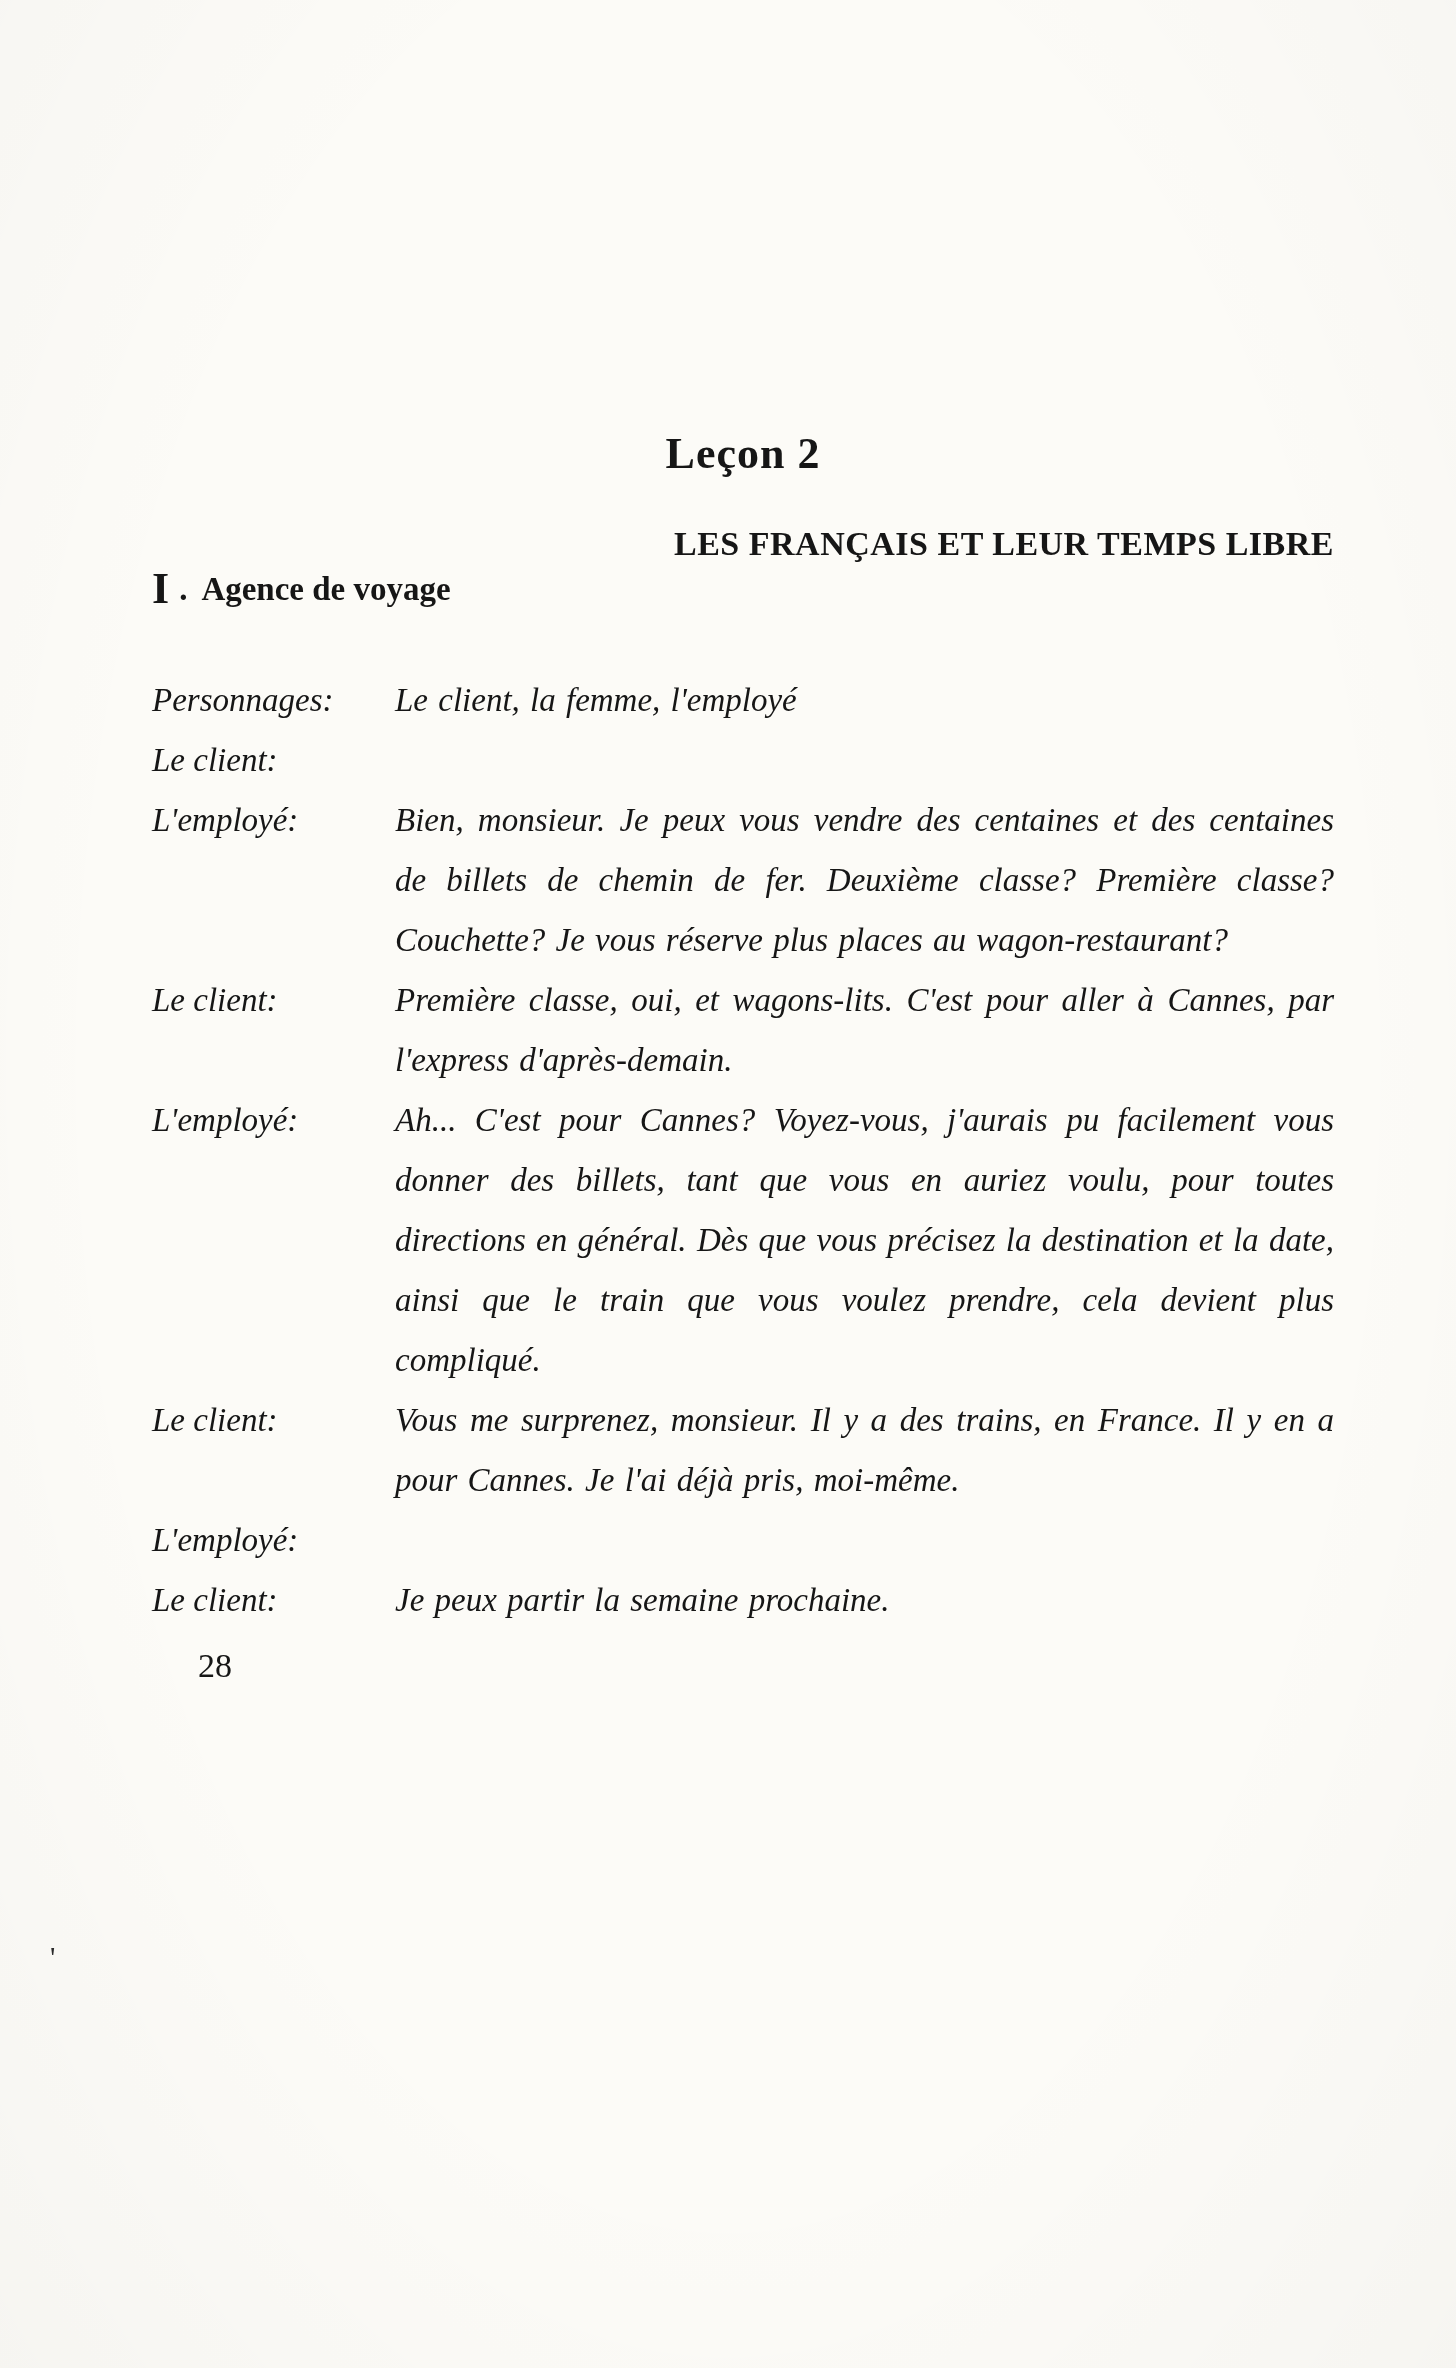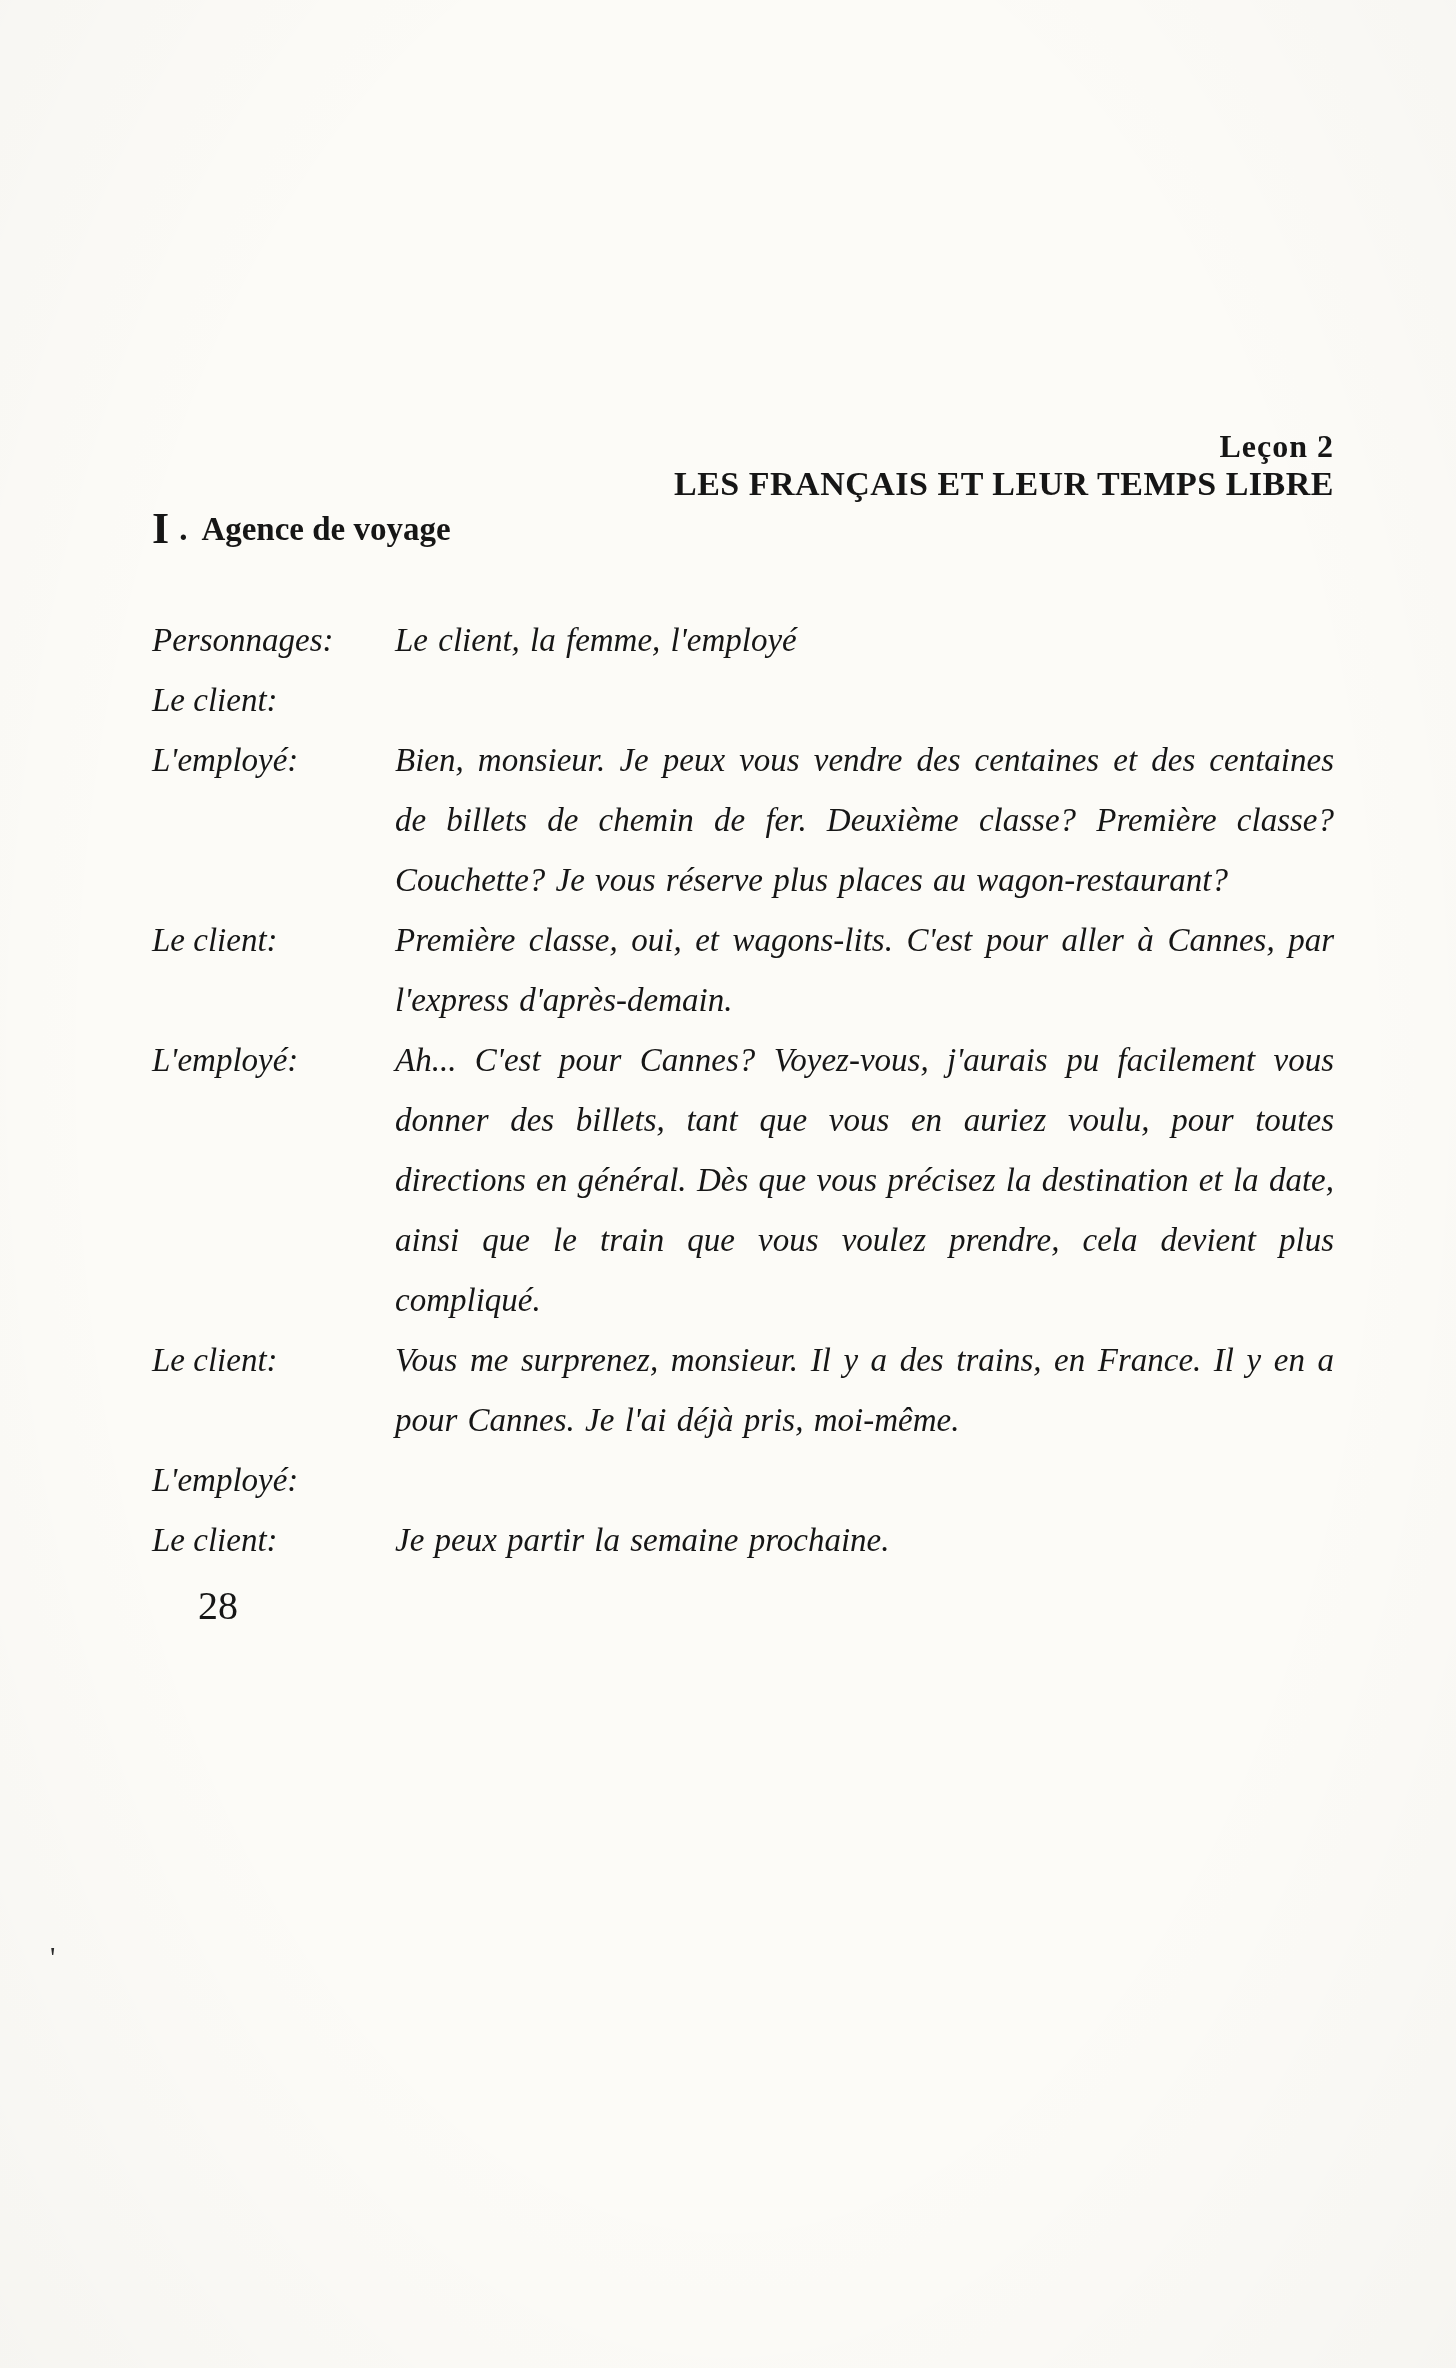--- a/index.html
+++ b/index.html
@@ -31,24 +31,25 @@
   }
 
   .content {
     position: absolute;
     left: 152px;
     top: 428px;
     width: 1182px;
   }
 
   .lesson-title {
-    text-align: right;
-    font-size: 32px;
+    text-align: center;
+    font-size: 44px;
     font-weight: bold;
     letter-spacing: 1px;
+    margin-bottom: 46px;
   }
 
   .chapter-title {
     text-align: right;
     font-size: 34px;
     font-weight: bold;
     letter-spacing: 0.5px;
   }
 
   .section-heading {
@@ -87,21 +88,21 @@
 
   .dialogue-text {
     flex: 1;
     font-size: 33px;
     line-height: 60px;
     text-align: justify;
     word-spacing: 2px;
   }
 
   .page-number {
-    font-size: 40px;
+    font-size: 34px;
     line-height: 60px;
     margin-top: 6px;
     margin-left: 46px;
   }
 
   .margin-mark {
     position: absolute;
     left: 50px;
     top: 1940px;
     font-size: 30px;

